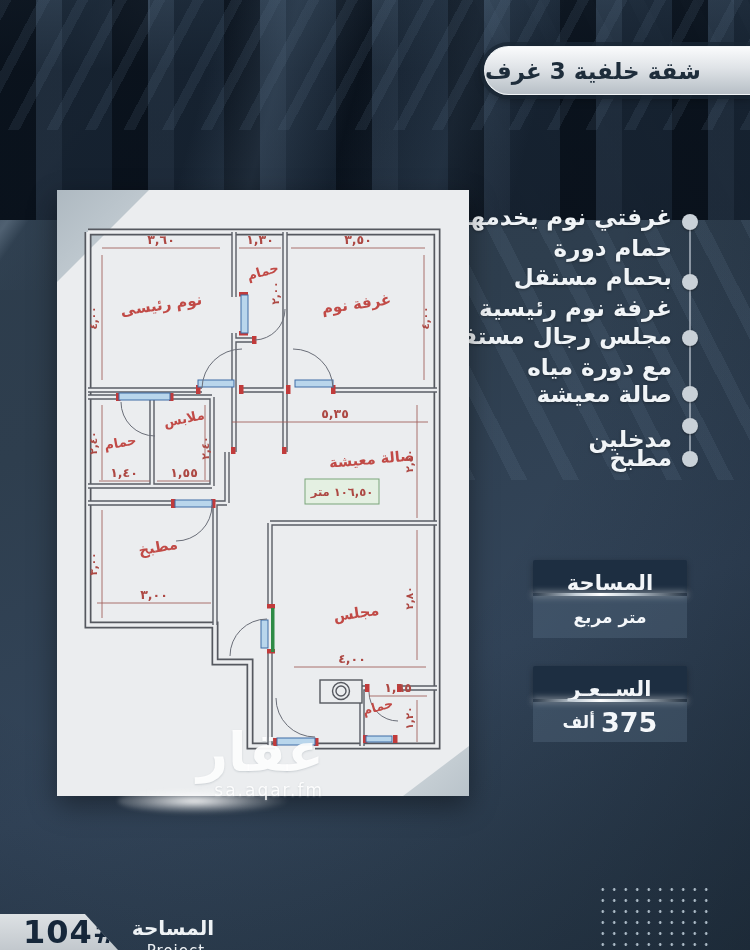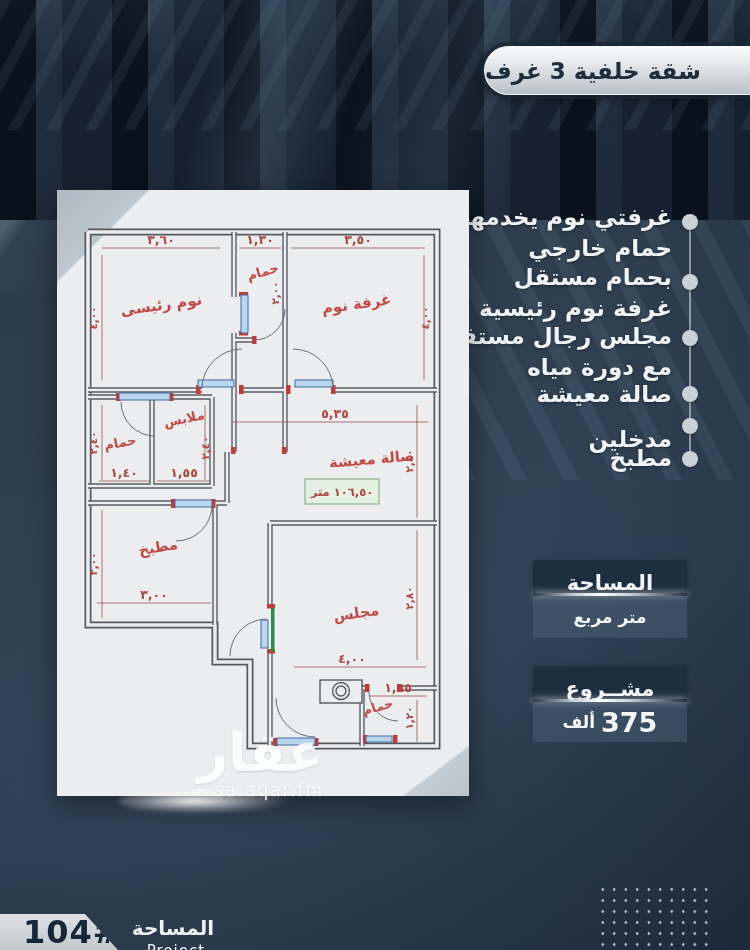--- a/index.html
+++ b/index.html
@@ -108,21 +108,21 @@
   <div class="bullet-line"></div>
   <div class="bullet" style="top:214px"></div>
   <div class="bullet" style="top:274px"></div>
   <div class="bullet" style="top:330px"></div>
   <div class="bullet" style="top:386px"></div>
   <div class="bullet" style="top:418px"></div>
   <div class="bullet" style="top:451px"></div>
 
   <div class="feat" style="top:202px">
     <div>غرفتي نوم يخدمها</div>
-    <div>حمام خارجي</div>
+    <div>حمام دورة</div>
   </div>
   <div class="feat" style="top:262px">
     <div>بحمام مستقل</div>
     <div>غرفة نوم رئيسية</div>
   </div>
   <div class="feat" style="top:321px">
     <div>مجلس رجال مستقل</div>
     <div>مع دورة مياه</div>
   </div>
   <div class="feat" style="top:379px">
@@ -137,21 +137,21 @@
 
   <div class="panel-bar" style="top:560px">
     <span>المساحة</span>
   </div>
   <div class="shine" style="top:593px"></div>
   <div class="panel-value" style="top:596px;height:42px">
     <span class="unit">متر مربع</span>
   </div>
 
   <div class="panel-bar" style="top:666px">
-    <span>مشــروع</span>
+    <span>الســعـر</span>
   </div>
   <div class="shine" style="top:699px"></div>
   <div class="panel-value" style="top:702px;height:40px">
     <span class="num">375</span>
     <span class="unit">ألف</span>
   </div>
 
   <div class="paper">
     <div class="corner-tl"></div>
     <div class="corner-br"></div>

